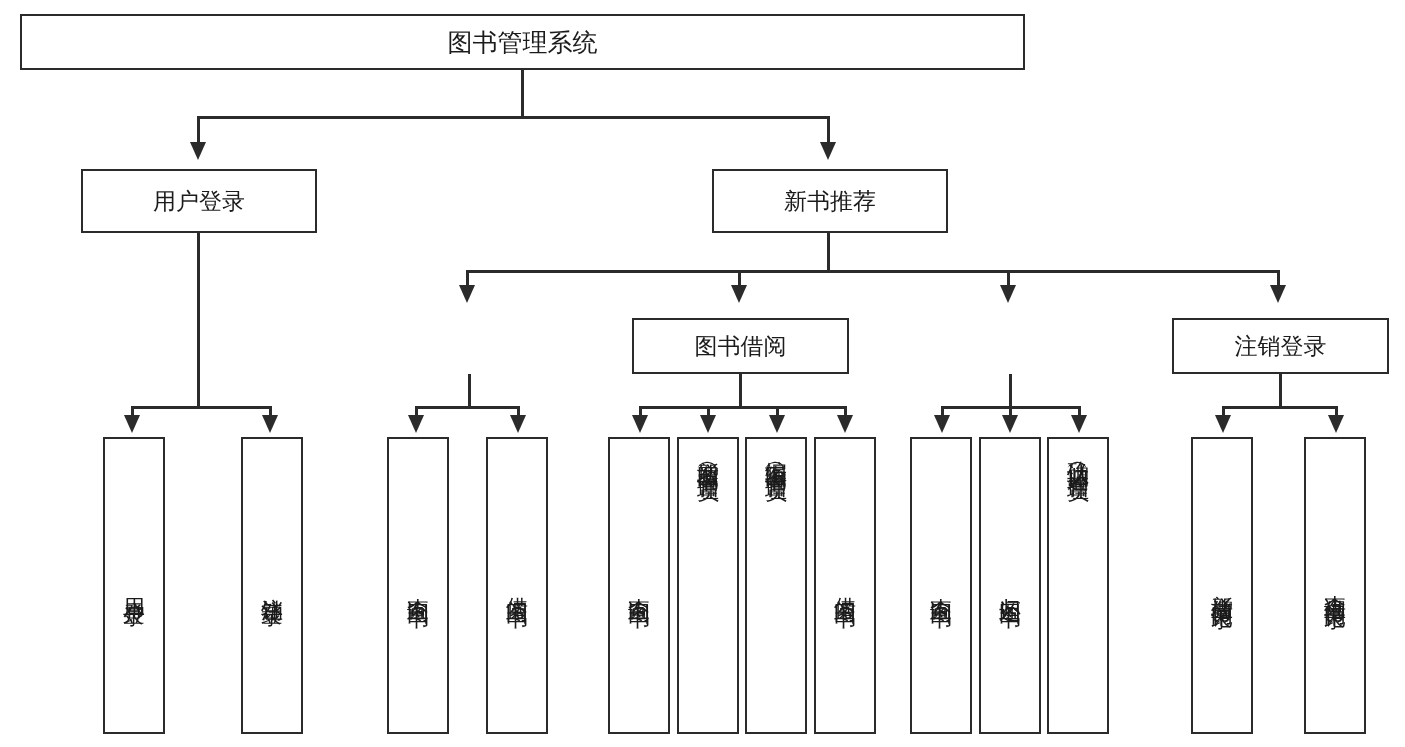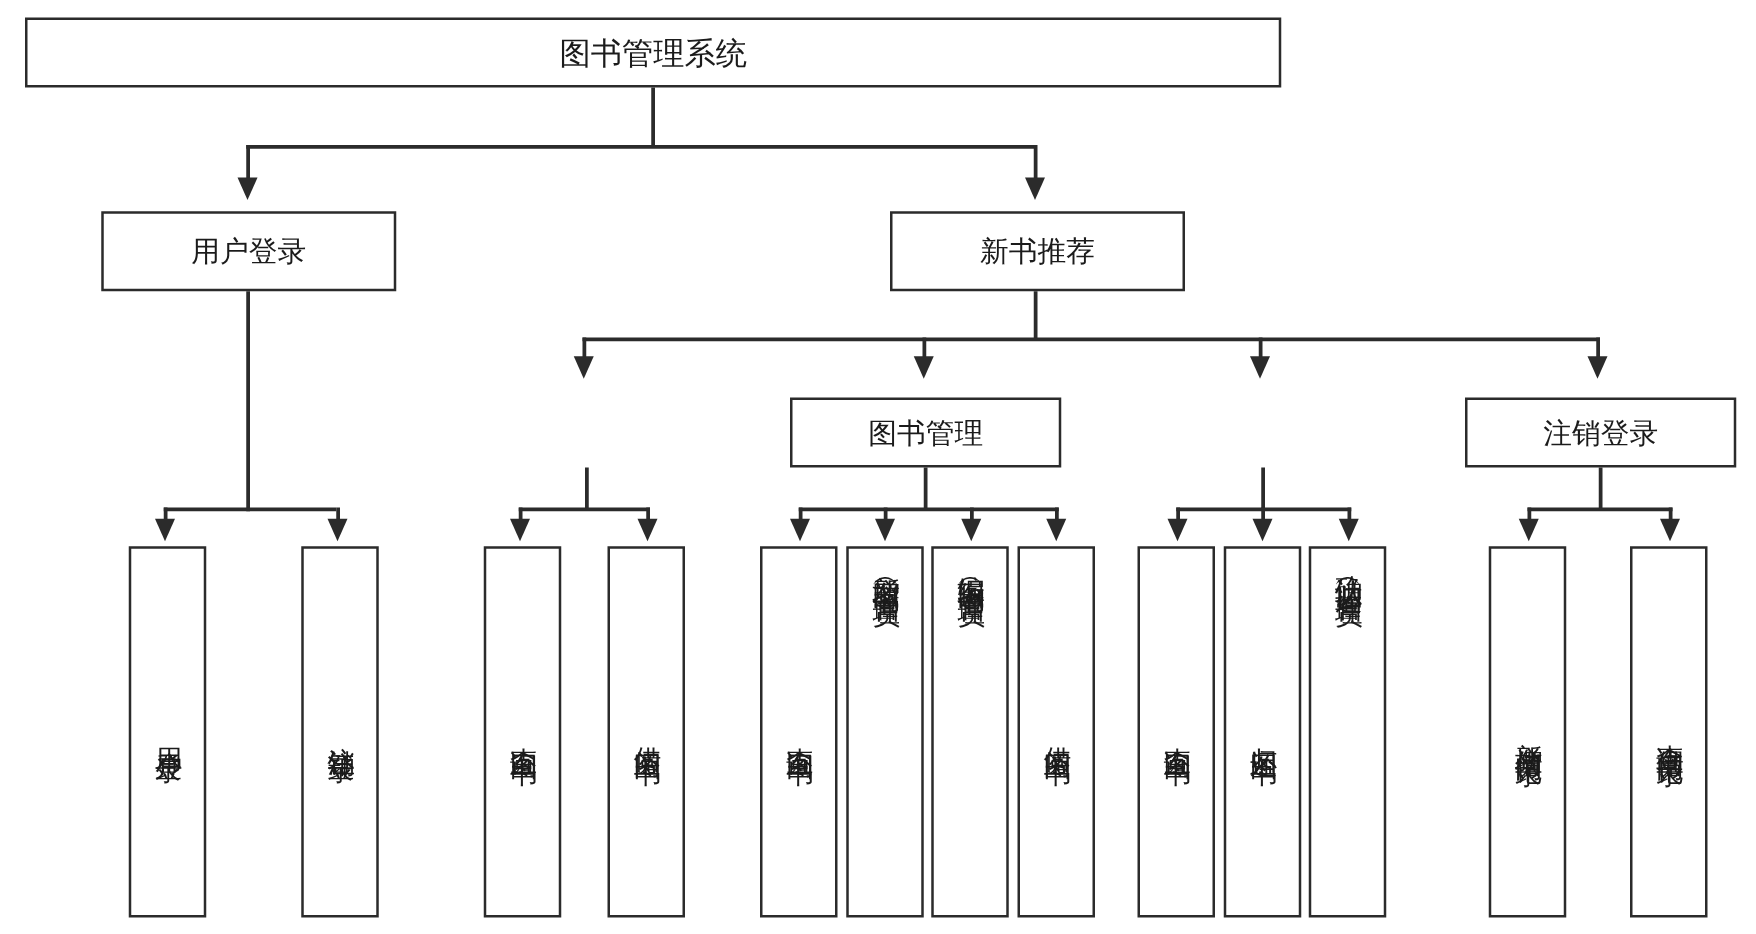--- a/index.html
+++ b/index.html
@@ -117,21 +117,21 @@
   <div class="conn v" style="left:466px; top:270px; width:3px; height:17px;"></div>
   <div class="arrow" style="left:459px; top:285px;"></div>
   <div class="conn v" style="left:738px; top:270px; width:3px; height:17px;"></div>
   <div class="arrow" style="left:731px; top:285px;"></div>
   <div class="conn v" style="left:1007px; top:270px; width:3px; height:17px;"></div>
   <div class="arrow" style="left:1000px; top:285px;"></div>
   <div class="conn v" style="left:1277px; top:270px; width:3px; height:17px;"></div>
   <div class="arrow" style="left:1270px; top:285px;"></div>
 
   <div class="node lvl3" style="left:632px; top:318px; width:217px; height:56px;">
-    <span>图书管理</span>
+    <span>图书借阅</span>
   </div>
   <div class="node lvl3" style="left:1172px; top:318px; width:217px; height:56px;">
     <span>注销登录</span>
   </div>
 
   <div class="conn v" style="left:468px; top:374px; width:3px; height:34px;"></div>
   <div class="conn h" style="left:415px; top:406px; width:105px; height:3px;"></div>
   <div class="conn v" style="left:415px; top:406px; width:3px; height:12px;"></div>
   <div class="arrow" style="left:408px; top:415px;"></div>
   <div class="conn v" style="left:517px; top:406px; width:3px; height:12px;"></div>

